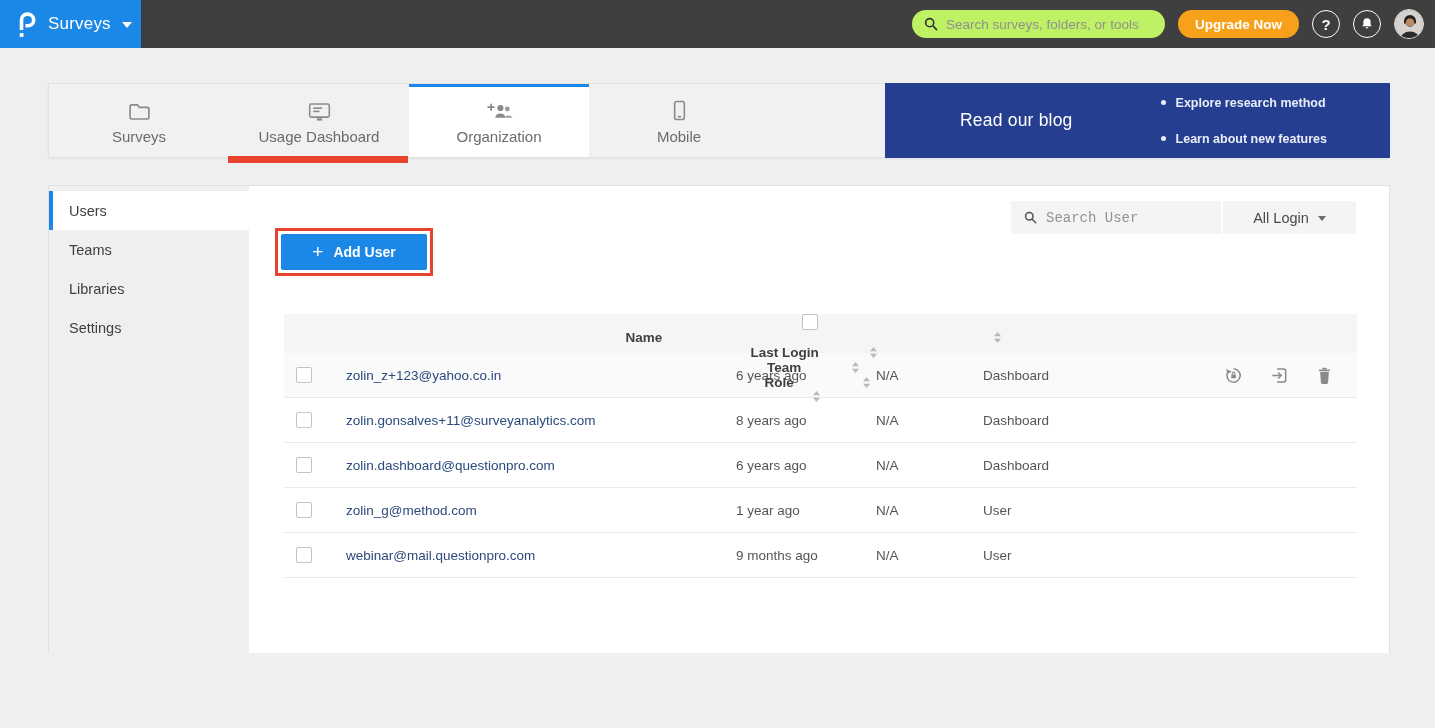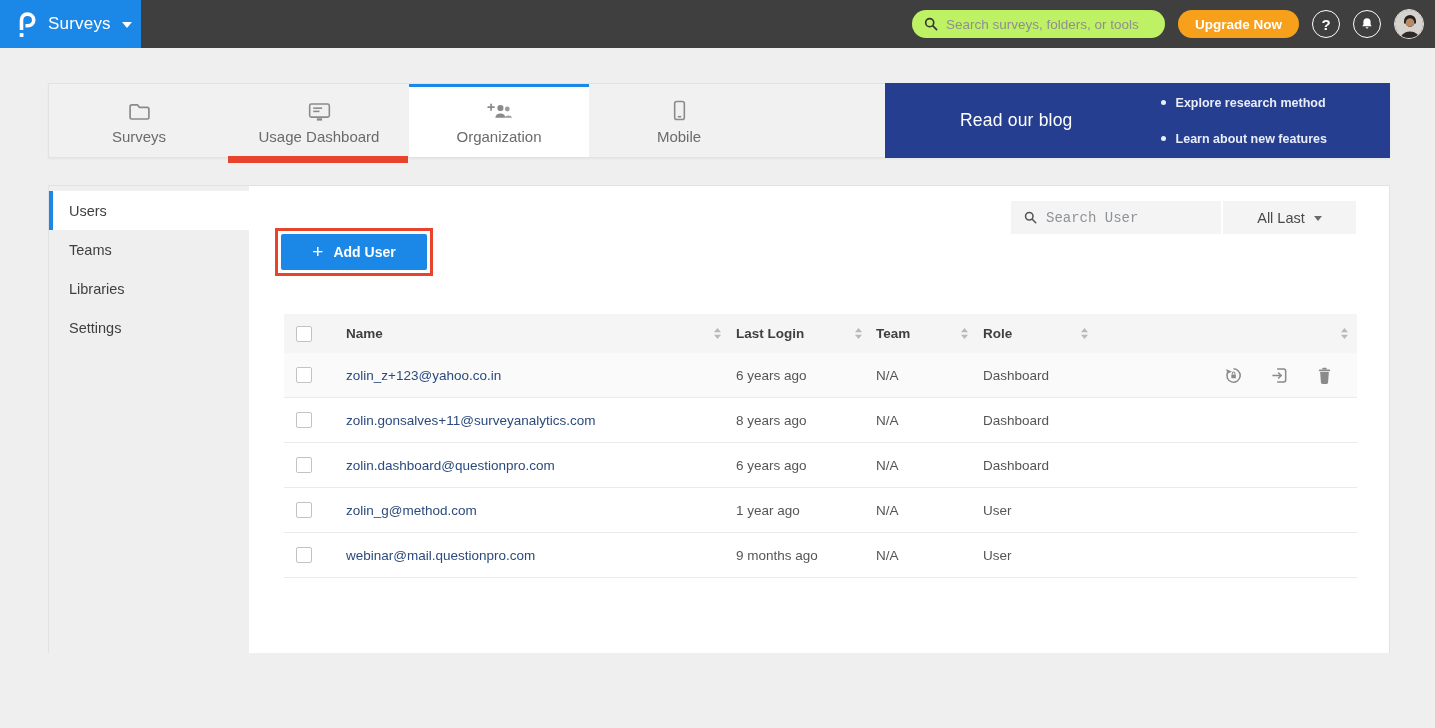--- a/index.html
+++ b/index.html
@@ -93,21 +93,21 @@
   
   .addbtn-annotation { position:absolute; left:26px; top:42px; border:3px solid #e8432d; padding:3px; background:transparent; }
   .addbtn {
     width:146px; height:36px; background:#1b87e6; border:none; border-radius:2px;
     color:#fff; font-size:14px; font-weight:bold; font-family:"Liberation Sans", sans-serif;
     display:flex; align-items:center; justify-content:center; gap:10px; cursor:pointer;
   }
   .addbtn .plus { font-size:19px; font-weight:normal; line-height:1; margin-top:-2px; }
   
   .utable { position:absolute; left:35px; top:128px; width:1073px; font-size:13.5px; }
-  .thead { display:flex; align-items:center; height:39px; background:#f5f5f6; font-weight:bold; color:#3f3f3f; }
+  .thead { display:flex; align-items:center; height:39px; background:#f5f5f6; font-weight:bold; color:#3f3f3f;flex-direction:column; }
   .trow { display:flex; align-items:center; height:45px; border-bottom:1px solid #eaeaea; color:#555; background:#fff; }
   .trow.hovered { background:#fafafa; }
   .c-check { width:62px; padding-left:12px; flex:none; display:flex; align-items:center; }
   .checkbox { width:16px; height:16px; border:1px solid #c3c3c3; border-radius:2px; background:#fff; cursor:pointer; }
   .c-name  { width:390px; flex:none; display:flex; align-items:center; justify-content:space-between; padding-right:14px; }
   .c-login { width:140px; flex:none; display:flex; align-items:center; justify-content:space-between; padding-right:13px; }
   .c-team  { width:107px; flex:none; display:flex; align-items:center; justify-content:space-between; padding-right:14px; }
   .c-role  { width:112px; flex:none; display:flex; align-items:center; justify-content:space-between; padding-right:6px; }
   .c-actions { flex:1; display:flex; align-items:center; justify-content:flex-end; gap:27px; padding-right:24px; }
   .email-link { color:#2b4a7d; text-decoration:none; cursor:pointer; }
@@ -247,21 +247,21 @@
       <div class="search-user">
         <span class="icon">
           <svg width="13" height="13" viewBox="0 0 16 16">
               <circle cx="6.5" cy="6.5" r="4.6" fill="none" stroke="#555" stroke-width="1.9"></circle>
               <line x1="10.2" y1="10.2" x2="14.4" y2="14.4" stroke="#555" stroke-width="1.9" stroke-linecap="round"></line>
             </svg>
         </span>
         <input placeholder="Search User" style="">
       </div>
       <div class="filter-dd">
-        <span>All Last</span>
+        <span>All Login</span>
         <span class="caret-down-gray"></span>
       </div>
     </div>
 
     <div class="addbtn-annotation">
       <button class="addbtn">
         <span class="plus">+</span>
         <span>Add User</span>
       </button>
     </div>

